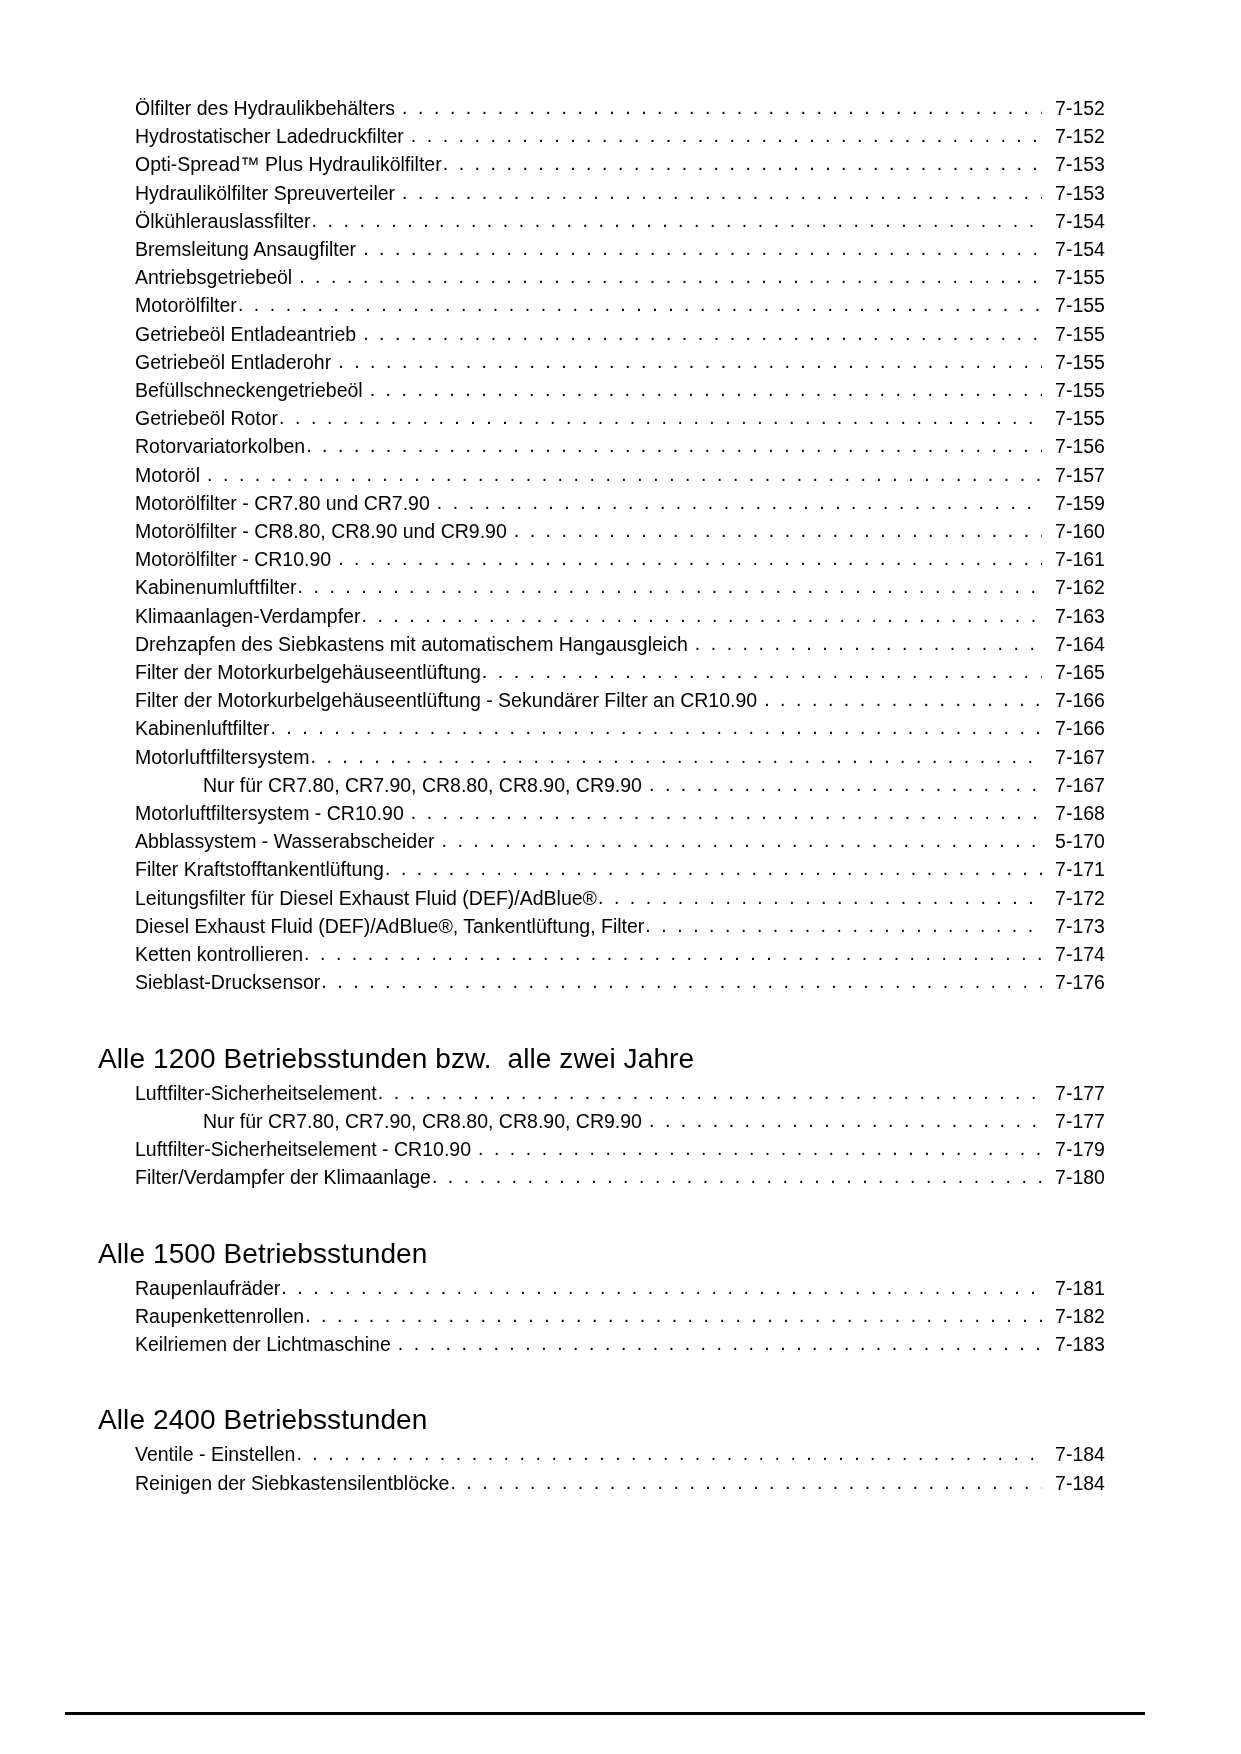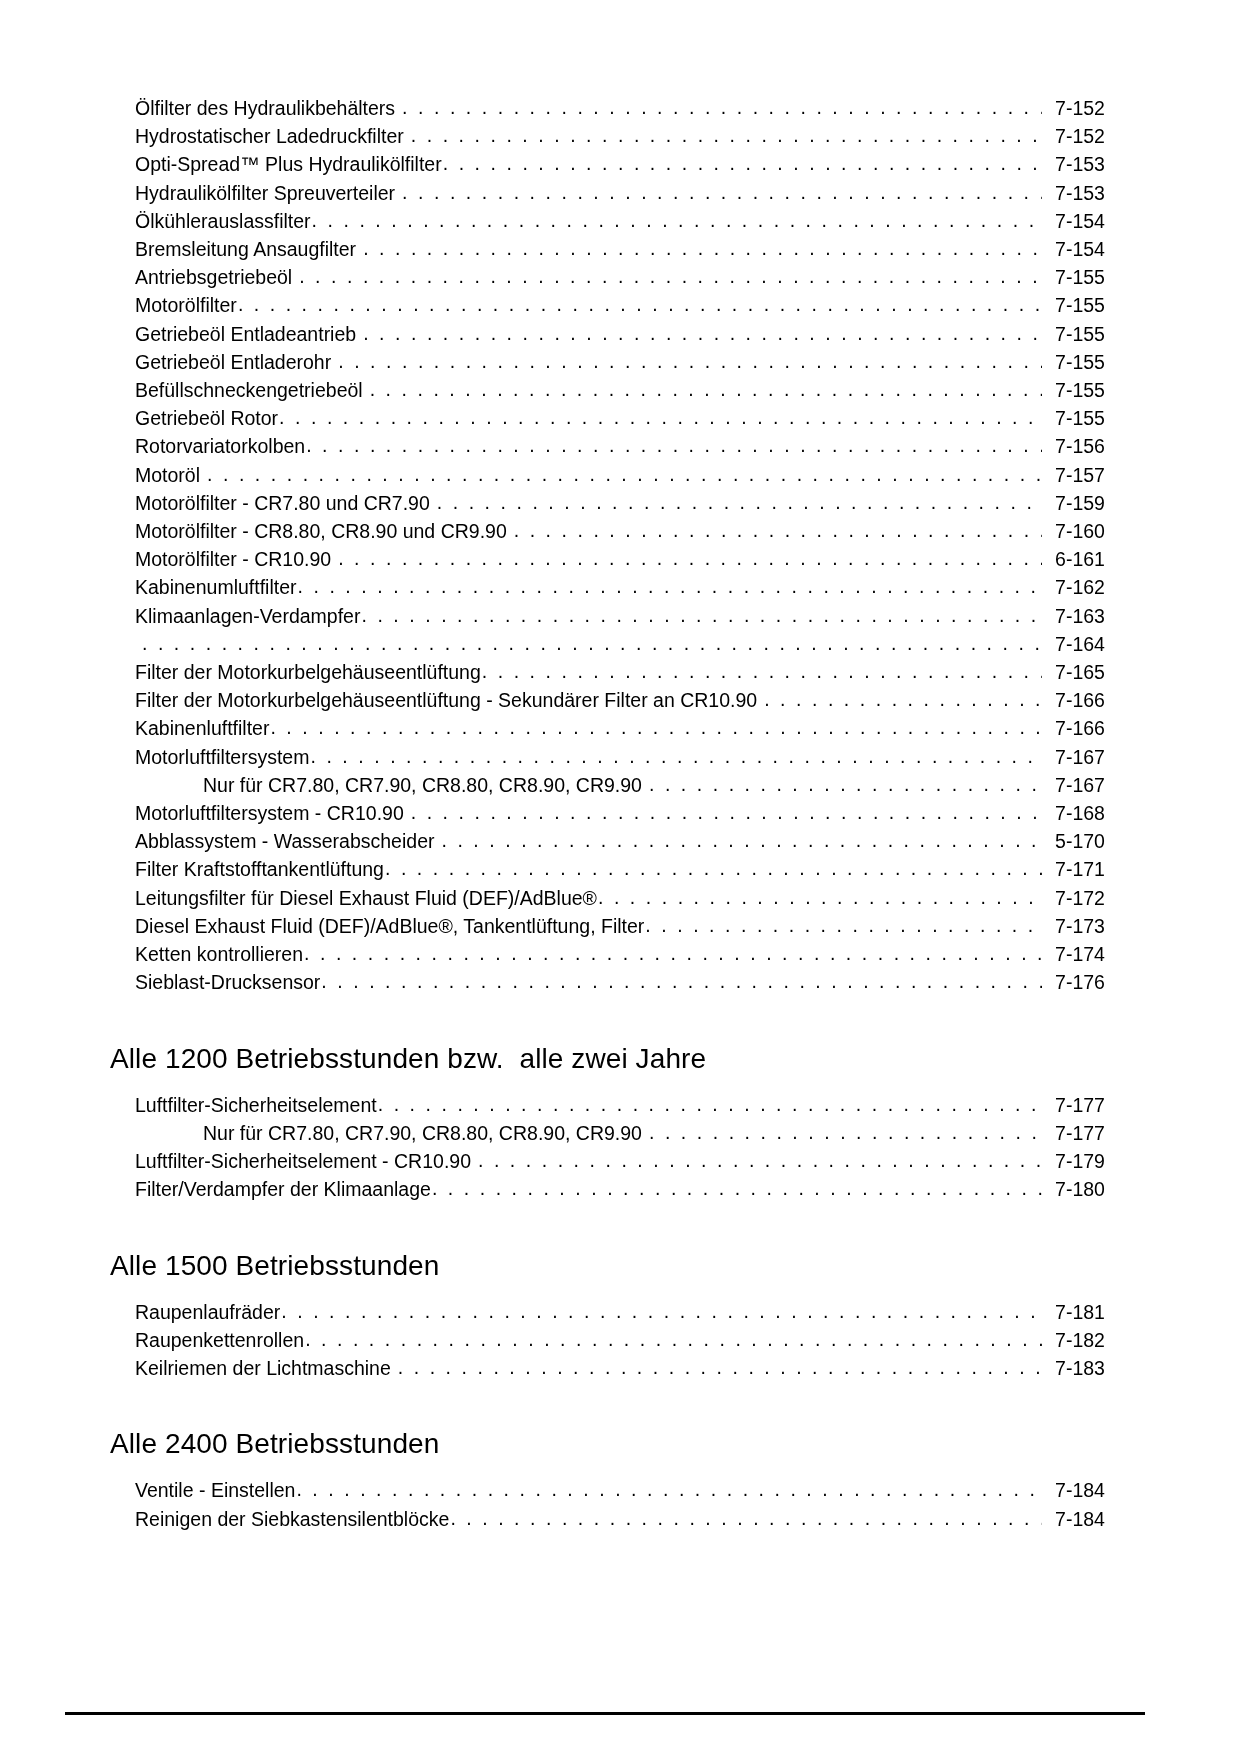--- a/index.html
+++ b/index.html
@@ -33,21 +33,21 @@
     top: 92px;
     width: 1023px;
   }
 
   
   .section-heading {
     font-size: 28px;
     font-weight: 400;
     letter-spacing: 0.1px;
     line-height: 1.15;
-    margin: 16px;
+    margin: 4px;
     padding: 0;
     white-space: pre;
   }
   .section-block {
     margin-top: 46px;
   }
   .section-block.first {
     margin-top: 0;
   }
   .section-block > .entries {
@@ -123,24 +123,24 @@
           <div class="entry lvl1 gap"><span class="label">Antriebsgetriebeöl</span><span class="leader"></span><span class="pageno">7-155</span></div>
           <div class="entry lvl1"><span class="label">Motorölfilter</span><span class="leader"></span><span class="pageno">7-155</span></div>
           <div class="entry lvl1 gap"><span class="label">Getriebeöl Entladeantrieb</span><span class="leader"></span><span class="pageno">7-155</span></div>
           <div class="entry lvl1 gap"><span class="label">Getriebeöl Entladerohr</span><span class="leader"></span><span class="pageno">7-155</span></div>
           <div class="entry lvl1 gap"><span class="label">Befüllschneckengetriebeöl</span><span class="leader"></span><span class="pageno">7-155</span></div>
           <div class="entry lvl1"><span class="label">Getriebeöl Rotor</span><span class="leader"></span><span class="pageno">7-155</span></div>
           <div class="entry lvl1"><span class="label">Rotorvariatorkolben</span><span class="leader"></span><span class="pageno">7-156</span></div>
           <div class="entry lvl1 gap"><span class="label">Motoröl</span><span class="leader"></span><span class="pageno">7-157</span></div>
           <div class="entry lvl1 gap"><span class="label">Motorölfilter - CR7.80 und CR7.90</span><span class="leader"></span><span class="pageno">7-159</span></div>
           <div class="entry lvl1 gap"><span class="label">Motorölfilter - CR8.80, CR8.90 und CR9.90</span><span class="leader"></span><span class="pageno">7-160</span></div>
-          <div class="entry lvl1 gap"><span class="label">Motorölfilter - CR10.90</span><span class="leader"></span><span class="pageno">6-161</span></div>
+          <div class="entry lvl1 gap"><span class="label">Motorölfilter - CR10.90</span><span class="leader"></span><span class="pageno">7-161</span></div>
           <div class="entry lvl1"><span class="label">Kabinenumluftfilter</span><span class="leader"></span><span class="pageno">7-162</span></div>
           <div class="entry lvl1"><span class="label">Klimaanlagen-Verdampfer</span><span class="leader"></span><span class="pageno">7-163</span></div>
-          <div class="entry lvl1 gap"><span class="leader"></span><span class="pageno">7-164</span></div>
+          <div class="entry lvl1 gap"><span class="label">Drehzapfen des Siebkastens mit automatischem Hangausgleich</span><span class="leader"></span><span class="pageno">7-164</span></div>
           <div class="entry lvl1"><span class="label">Filter der Motorkurbelgehäuseentlüftung</span><span class="leader"></span><span class="pageno">7-165</span></div>
           <div class="entry lvl1 gap"><span class="label">Filter der Motorkurbelgehäuseentlüftung - Sekundärer Filter an CR10.90</span><span class="leader"></span><span class="pageno">7-166</span></div>
           <div class="entry lvl1"><span class="label">Kabinenluftfilter</span><span class="leader"></span><span class="pageno">7-166</span></div>
           <div class="entry lvl1"><span class="label">Motorluftfiltersystem</span><span class="leader"></span><span class="pageno">7-167</span></div>
           <div class="entry lvl2 gap"><span class="label">Nur für CR7.80, CR7.90, CR8.80, CR8.90, CR9.90</span><span class="leader"></span><span class="pageno">7-167</span></div>
           <div class="entry lvl1 gap"><span class="label">Motorluftfiltersystem - CR10.90</span><span class="leader"></span><span class="pageno">7-168</span></div>
           <div class="entry lvl1 gap"><span class="label">Abblassystem - Wasserabscheider</span><span class="leader"></span><span class="pageno">5-170</span></div>
           <div class="entry lvl1"><span class="label">Filter Kraftstofftankentlüftung</span><span class="leader"></span><span class="pageno">7-171</span></div>
           <div class="entry lvl1"><span class="label">Leitungsfilter für Diesel Exhaust Fluid (DEF)/AdBlue®</span><span class="leader"></span><span class="pageno">7-172</span></div>
           <div class="entry lvl1"><span class="label">Diesel Exhaust Fluid (DEF)/AdBlue®, Tankentlüftung, Filter</span><span class="leader"></span><span class="pageno">7-173</span></div>

